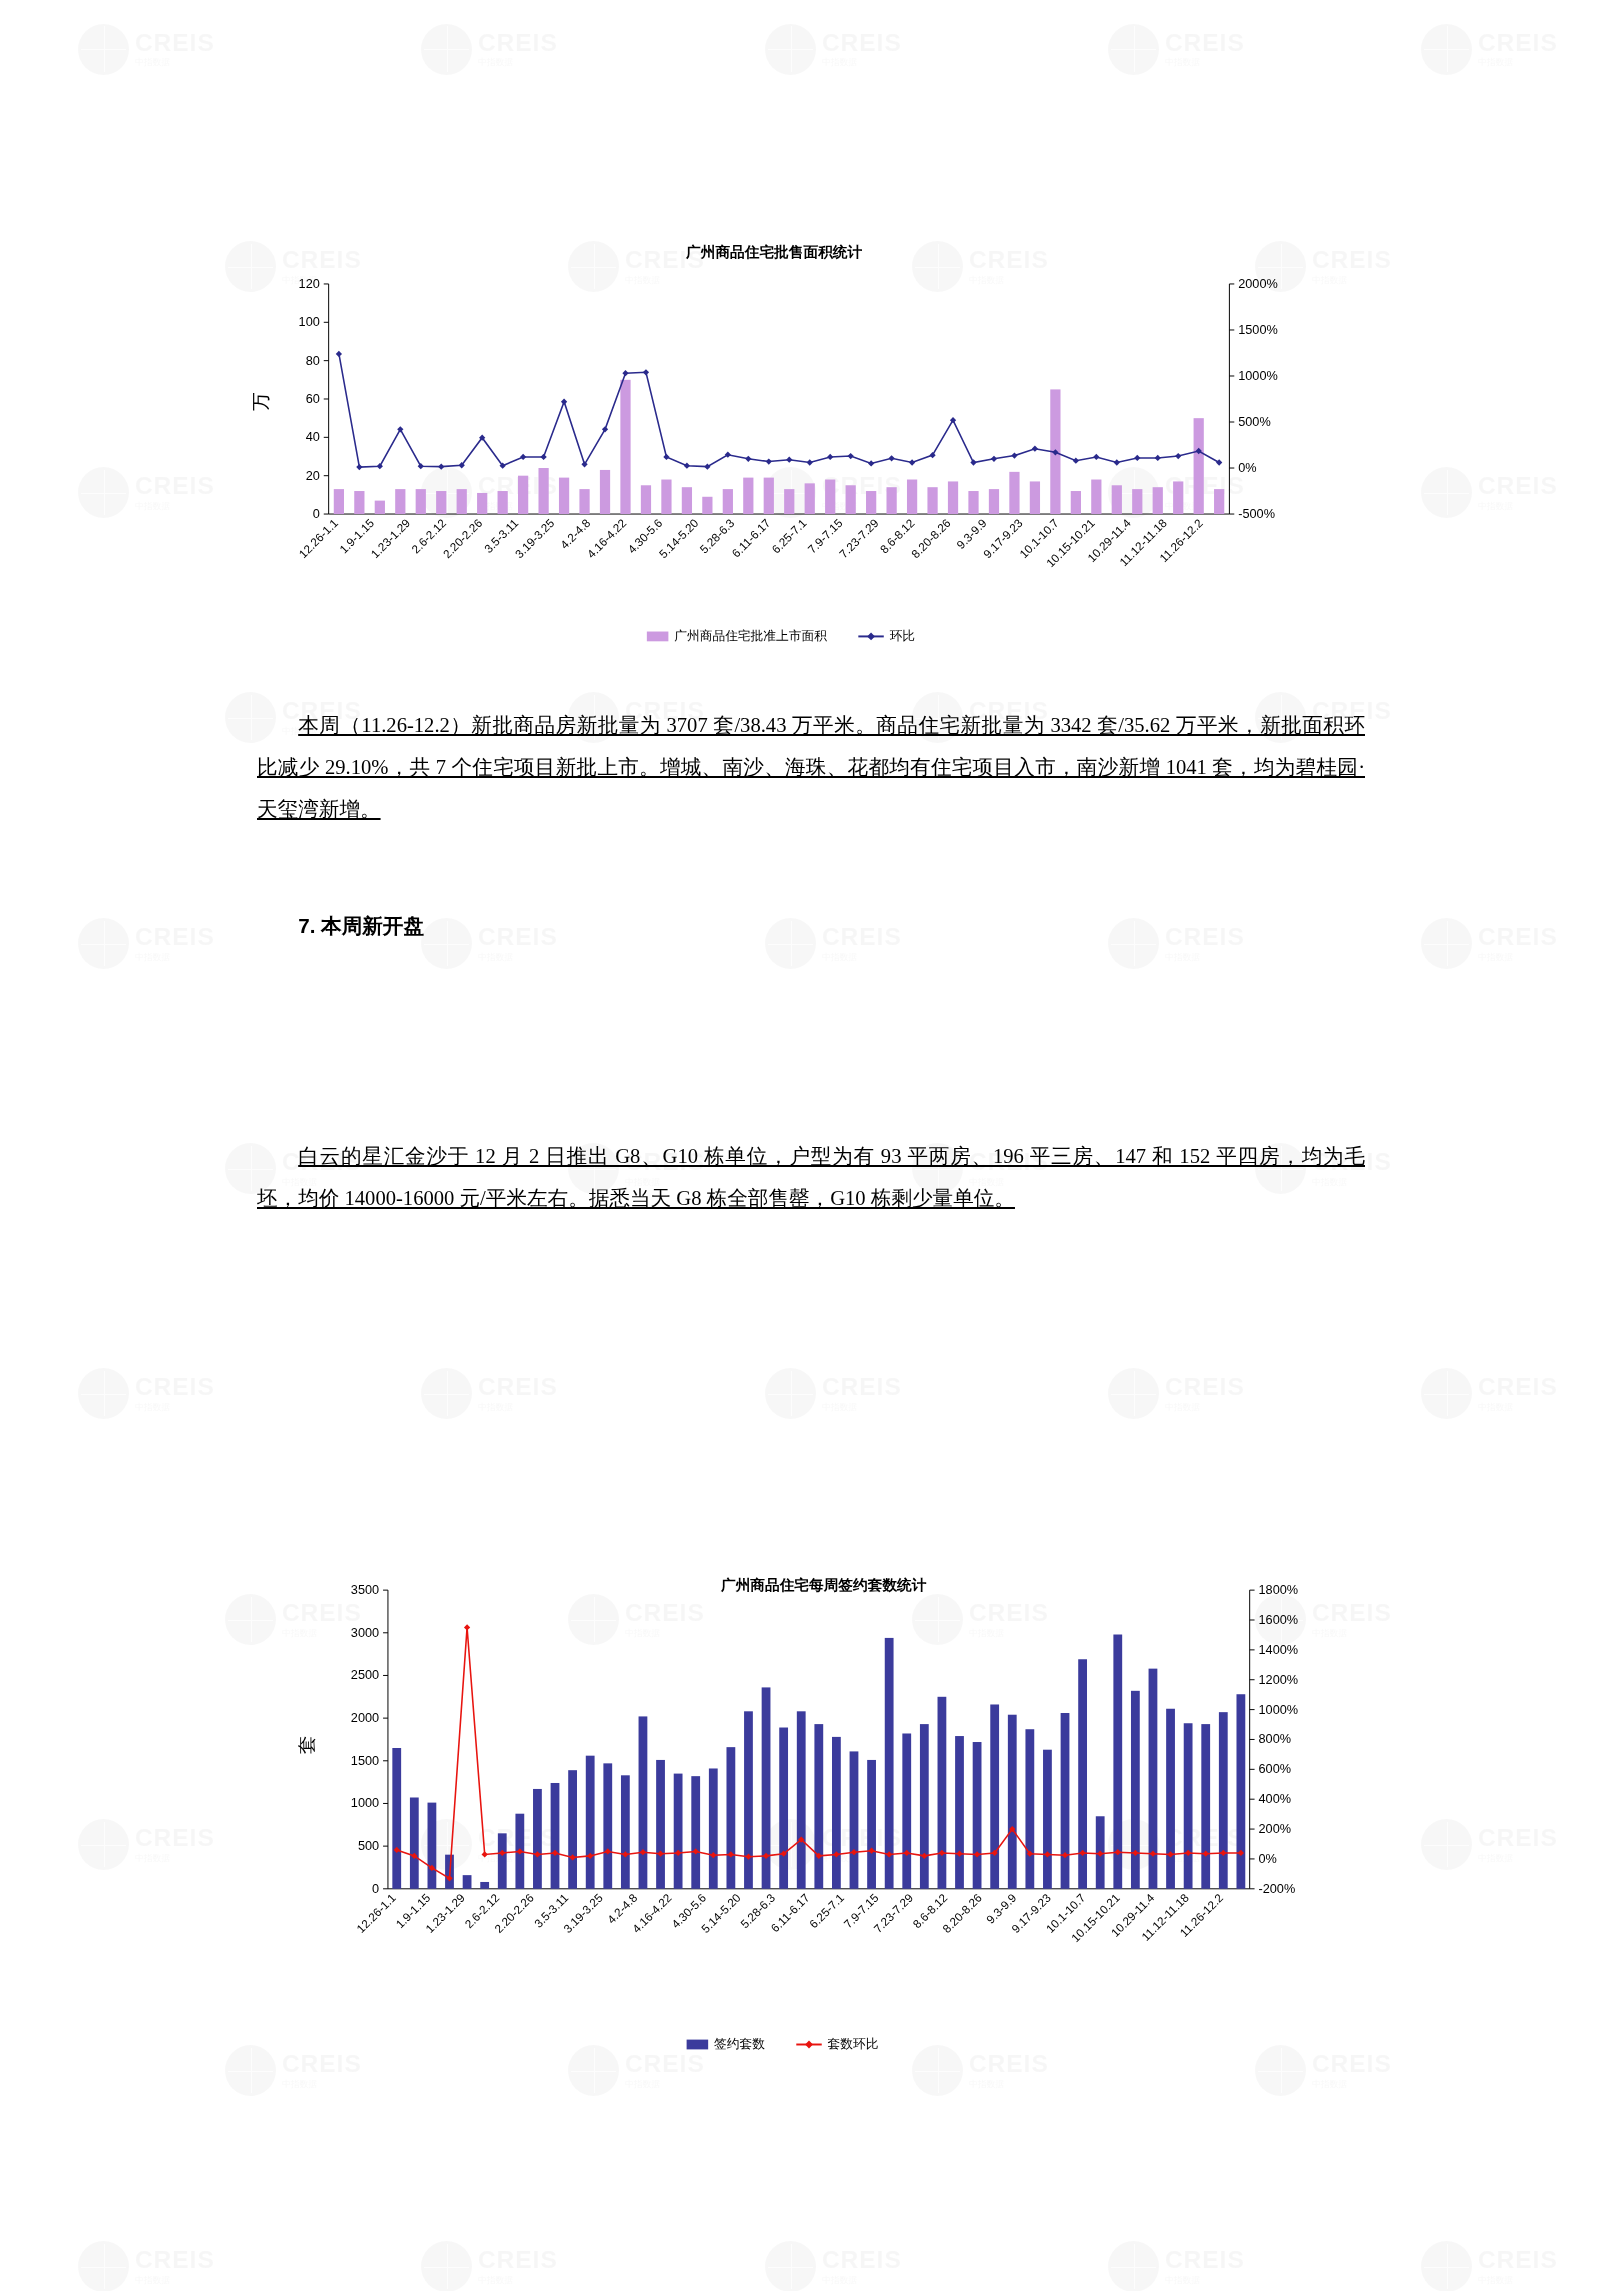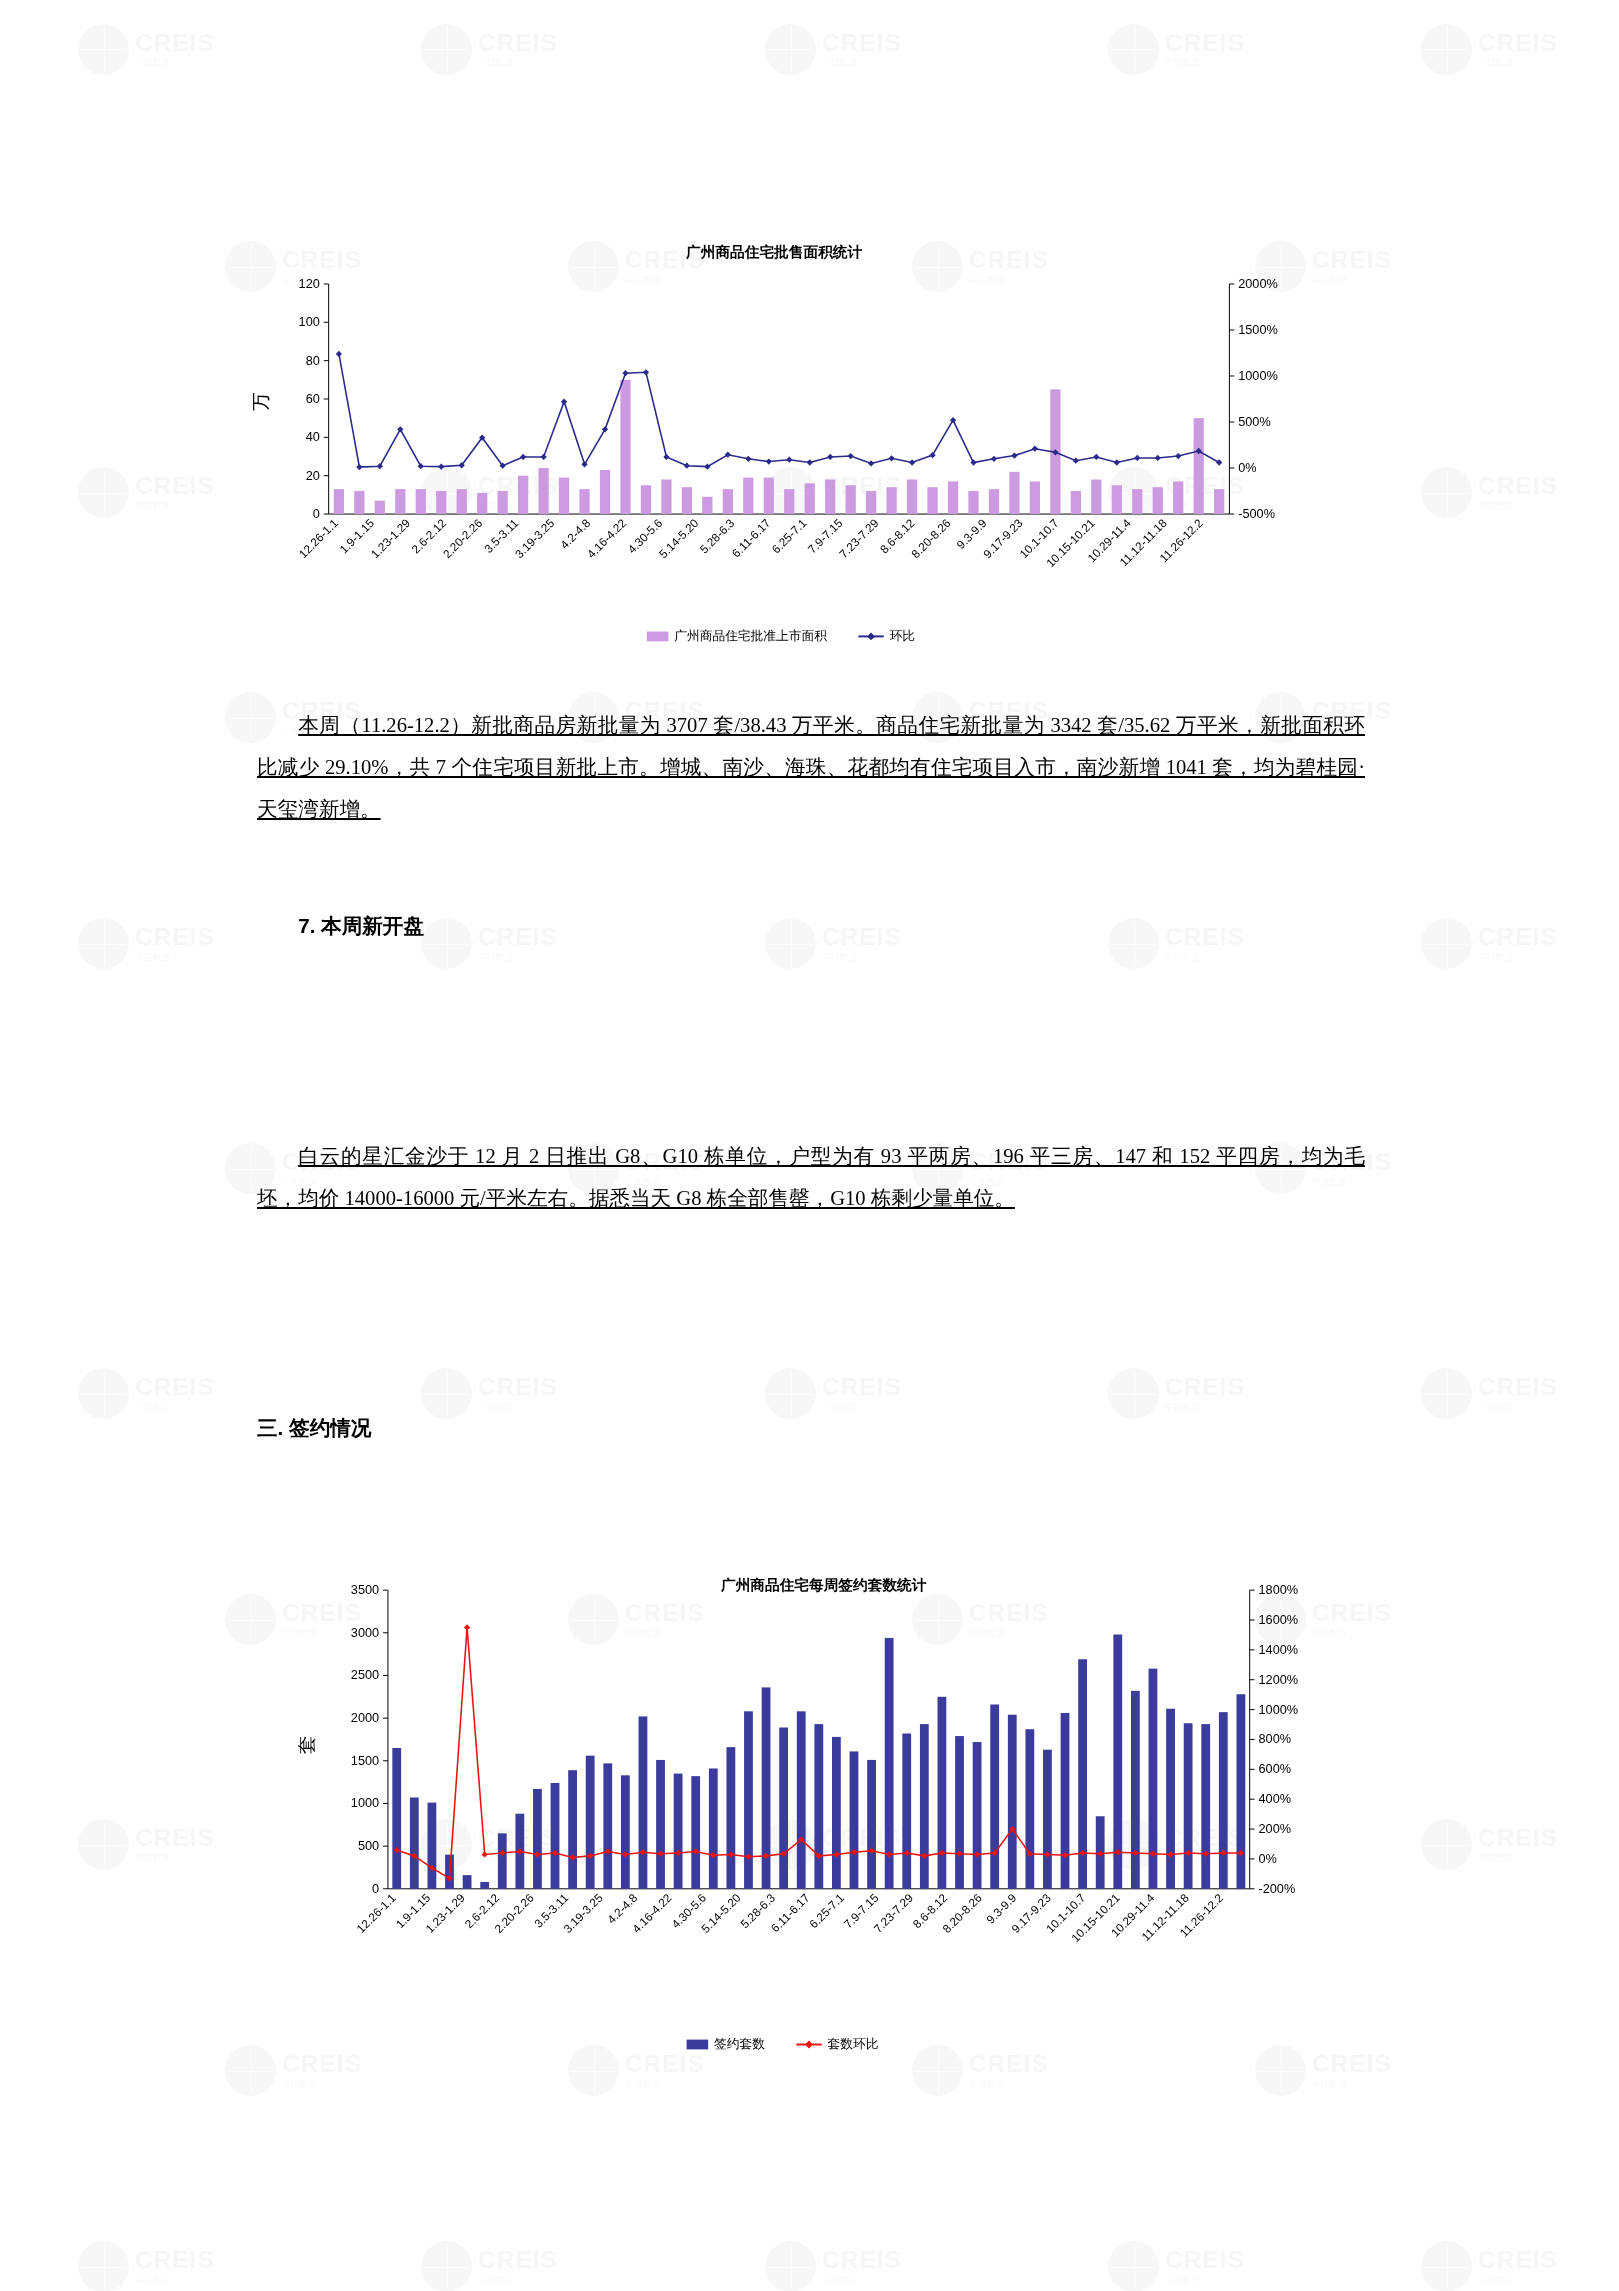--- a/index.html
+++ b/index.html
@@ -642,23 +642,20 @@
   <div class="text-wrap" style="top:912px;">
     <p class="heading" style="text-indent:2em;">7. 本周新开盘</p>
   </div>
 
 
   <div class="text-wrap" style="top:1135px;">
     <p class="body-text indent">白云的星汇金沙于 12 月 2 日推出 G8、G10 栋单位，户型为有 93 平两房、196 平三房、147 和 152 平四房，均为毛坯，均价 14000-16000 元/平米左右。据悉当天 G8 栋全部售罄，G10 栋剩少量单位。</p>
   </div>
 
 
-  <div class="text-wrap" style="top:1414px;">
-    <p class="heading" style="text-indent:0em;">三. 签约情况</p>
-  </div>
 
   <div class="chart-block" style="position:absolute; left:265px; top:1549px; width:1137px; height:519px;">
     <svg id="chart2" width="1137" height="519" viewBox="0 0 1160 530">
         <text x="570" y="42" text-anchor="middle" class="chart-title" font-family="&quot;Liberation Sans&quot;, sans-serif" font-size="15" font-weight="bold" fill="#000">广州商品住宅每周签约套数统计</text>
         <line x1="125" y1="42" x2="125" y2="347" stroke="#000" stroke-width="1"></line>
         <line x1="1005" y1="42" x2="1005" y2="347" stroke="#000" stroke-width="1"></line>
         <line x1="125" y1="347" x2="1005" y2="347" stroke="#000" stroke-width="1"></line>
         <line x1="120" y1="347" x2="125" y2="347" stroke="#000" stroke-width="1"></line>
         <text x="116" y="351" text-anchor="end" font-family="&quot;Liberation Sans&quot;, sans-serif" font-size="13" fill="#000">0</text>
         <line x1="120" y1="303.42857142857144" x2="125" y2="303.42857142857144" stroke="#000" stroke-width="1"></line>

